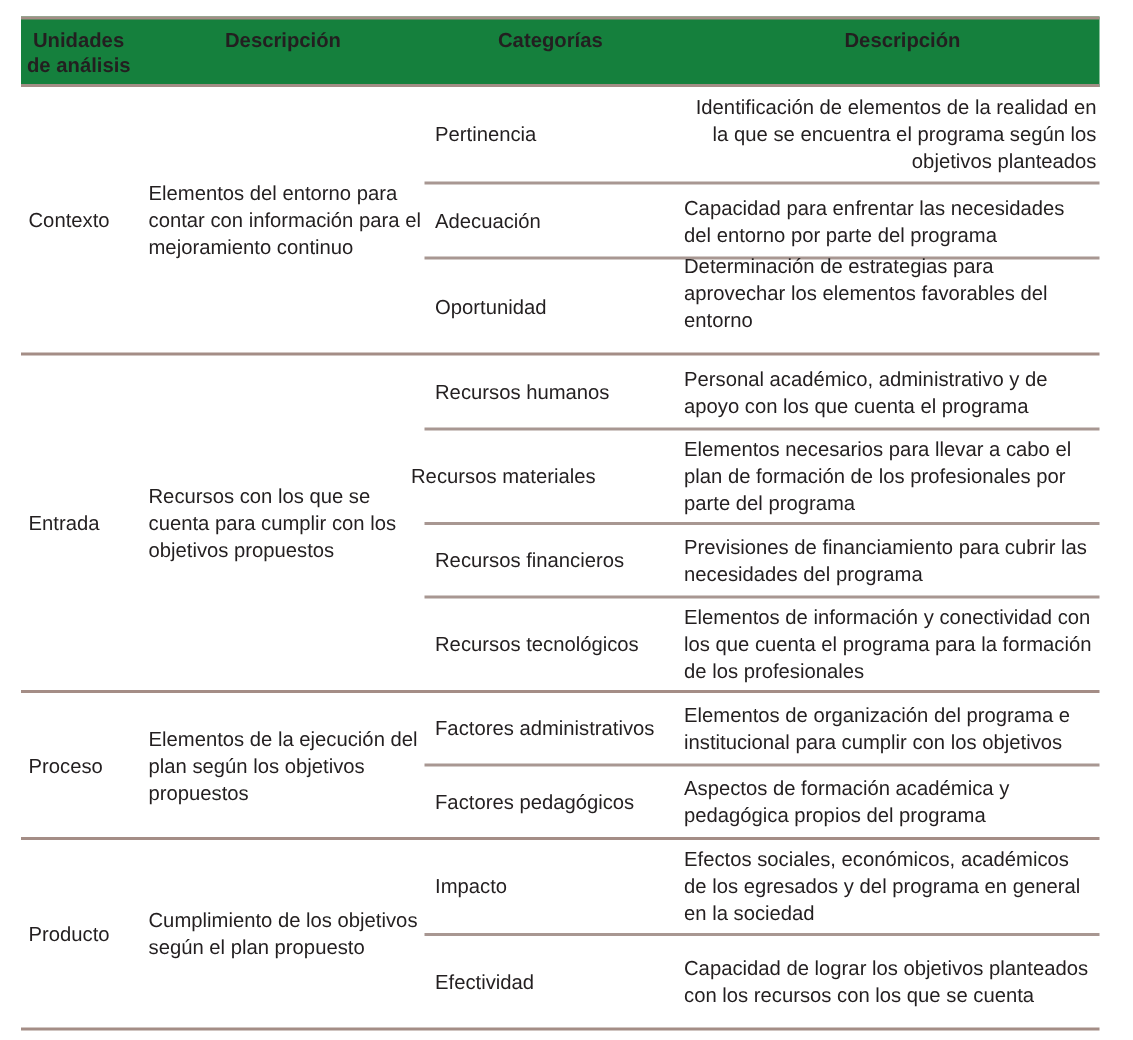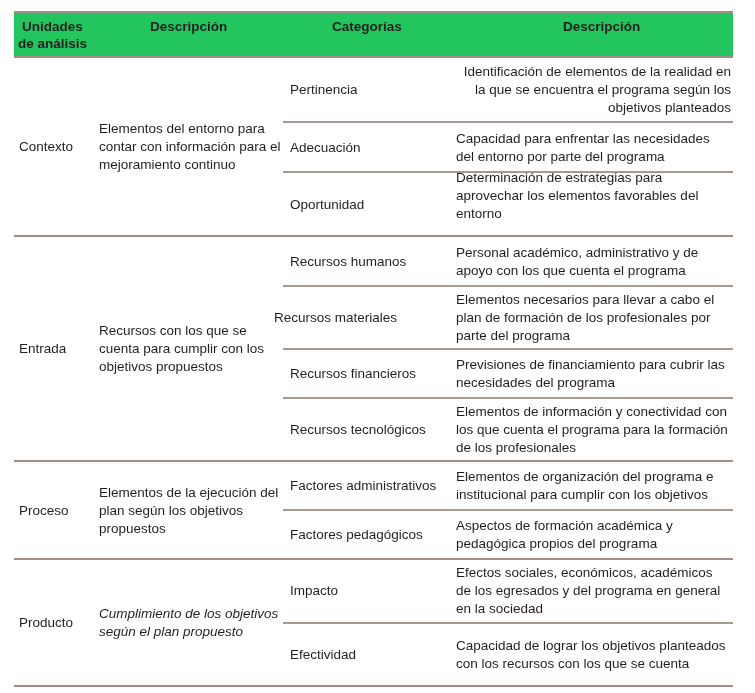--- a/index.html
+++ b/index.html
@@ -1,20 +1,20 @@
 <!DOCTYPE html>
 <html><head>
 <meta charset="utf-8">
 <style>
   html, body { margin: 0; padding: 0; background: #ffffff; }
   body { width: 755px; height: 693px; position: relative; overflow: hidden;
          font-family: "Liberation Sans", "DejaVu Sans", sans-serif; color: #231f20; }
   .tbl { position: absolute; left: 14px; top: 11px; width: 719px; }
   .hdr { position: absolute; left: 0; top: 0; width: 719px; height: 47px;
-         background: #22c55e; border-top: 2px solid #a48d86; border-bottom: 2px solid #a48d86; box-sizing: border-box; }
+         background: #15803d; border-top: 2px solid #a48d86; border-bottom: 2px solid #a48d86; box-sizing: border-box; }
   .hcell { position: absolute; top: 5px; font-weight: bold; font-size: 13.5px; line-height: 17px; }
   .cell { position: absolute; font-size: 13.5px; line-height: 18px; display: flex; align-items: center; }
   .gline { position: absolute; left: 0; width: 719px; height: 2px; background: #a48d86; }
   .sline { position: absolute; left: 269px; width: 450px; height: 2px; background: #a89792; }
 </style>
 </head>
 <body>
 
 <div class="tbl">
   <div class="hdr">
@@ -57,20 +57,20 @@
   <div class="cell" style="left:5px;top:451px;height:97px;width:75px;">Proceso</div>
   <div class="cell" style="left:85px;top:451px;height:97px;width:185px;">Elementos de la ejecución del plan según los objetivos propuestos</div>
   <div class="cell" style="left:276px;top:451px;height:48px;width:165px;">Factores administrativos</div>
   <div class="cell" style="left:442px;top:451px;height:48px;width:277px;">Elementos de organización del programa e institucional para cumplir con los objetivos</div>
   <div class="sline" style="top:498px;"></div>
   <div class="cell" style="left:276px;top:500px;height:48px;width:160px;">Factores pedagógicos</div>
   <div class="cell" style="left:442px;top:500px;height:48px;width:275px;">Aspectos de formación académica y pedagógica propios del programa</div>
   <div class="gline" style="top:547px;"></div>
 
   <div class="cell" style="left:5px;top:549px;height:125px;width:75px;">Producto</div>
-  <div class="cell" style="left:85px;top:549px;height:125px;width:185px;font-style:italic;">Cumplimiento de los objetivos según el plan propuesto</div>
+  <div class="cell" style="left:85px;top:549px;height:125px;width:185px;">Cumplimiento de los objetivos según el plan propuesto</div>
   <div class="cell" style="left:276px;top:549px;height:62px;width:160px;">Impacto</div>
   <div class="cell" style="left:442px;top:549px;height:62px;width:275px;">Efectos sociales, económicos, académicos de los egresados y del programa en general en la sociedad</div>
   <div class="sline" style="top:611px;"></div>
   <div class="cell" style="left:276px;top:613px;height:61px;width:160px;">Efectividad</div>
   <div class="cell" style="left:442px;top:613px;height:61px;width:275px;">Capacidad de lograr los objetivos planteados con los recursos con los que se cuenta</div>
   <div class="gline" style="top:674px;"></div>
 </div>
 
 </body></html>

